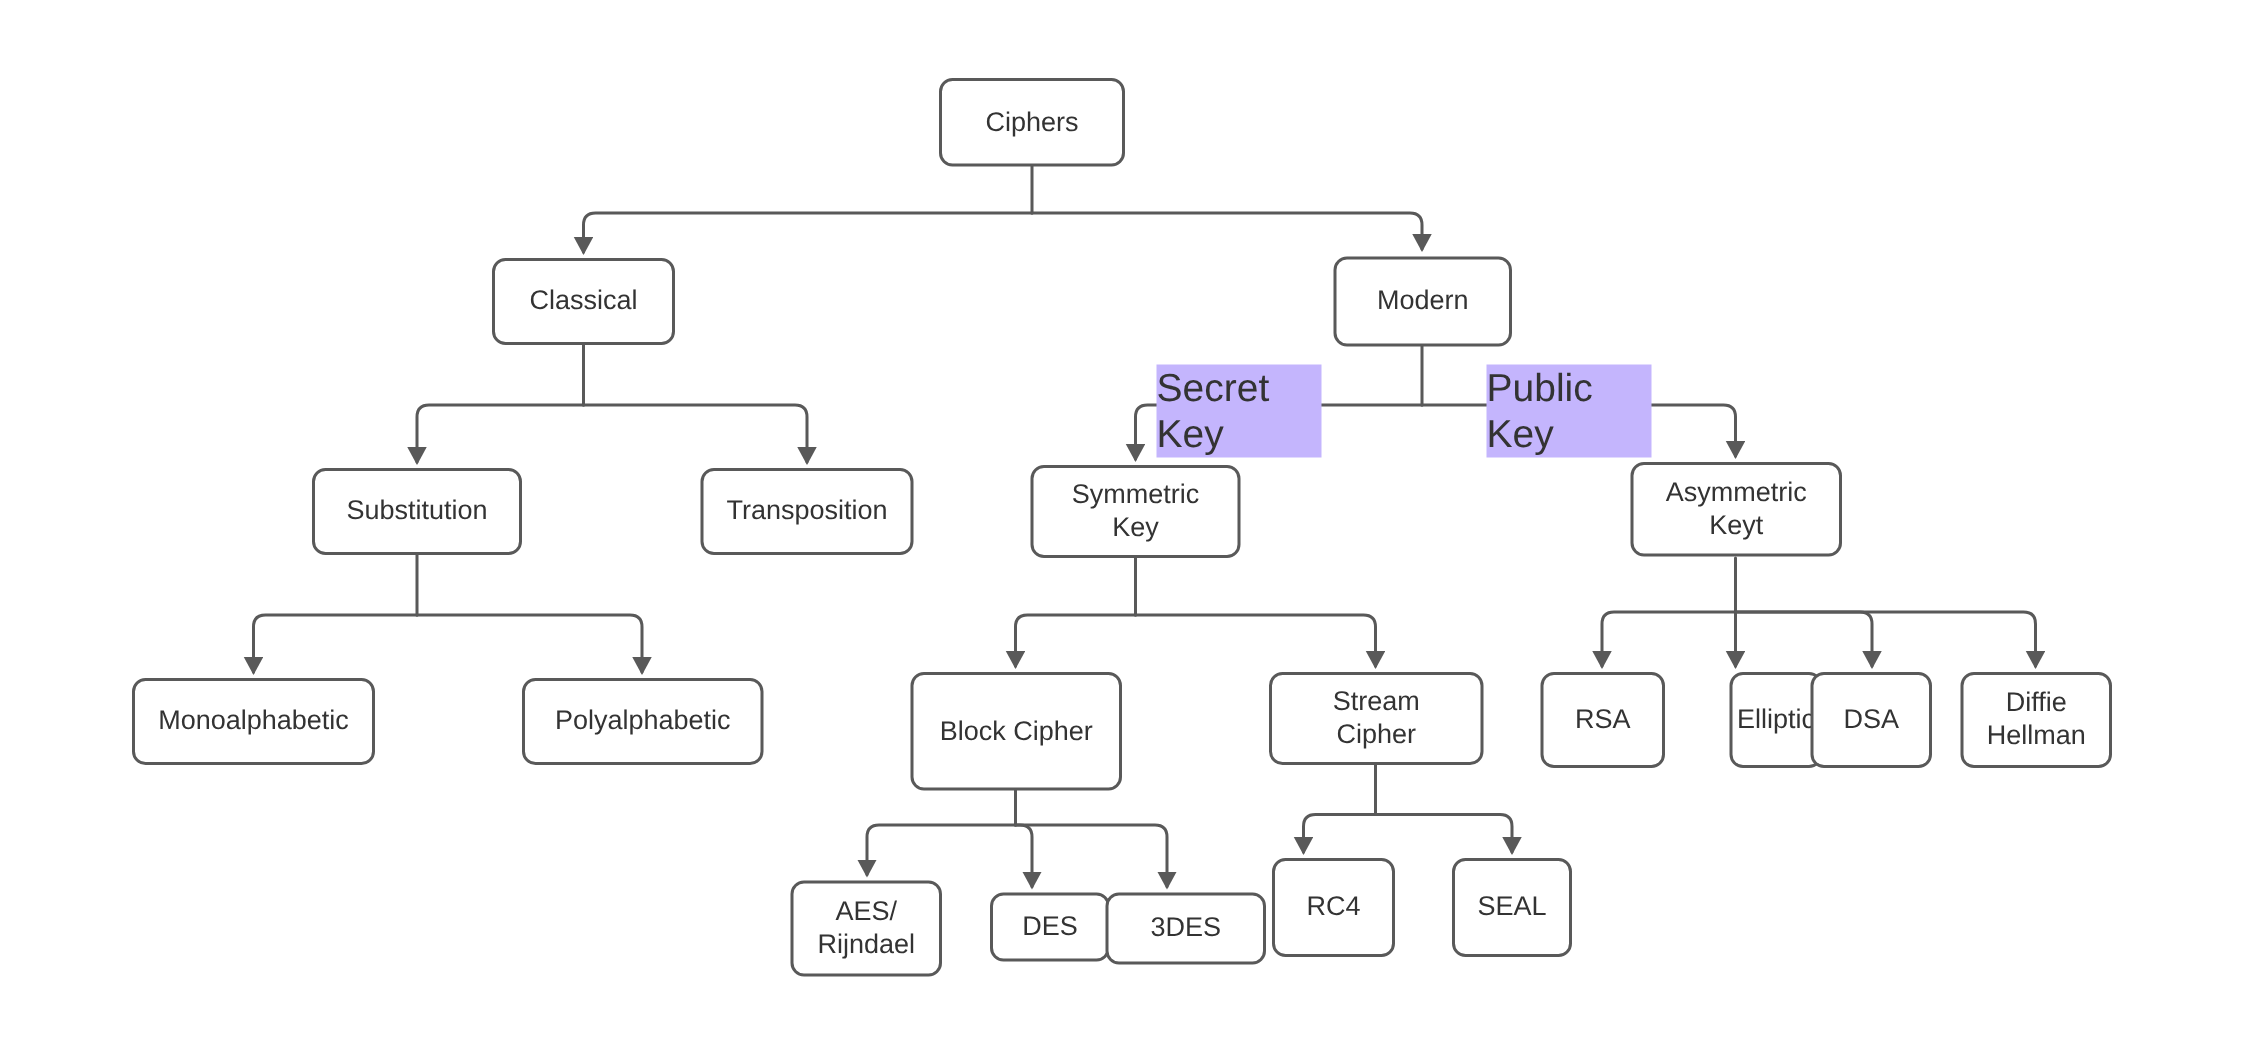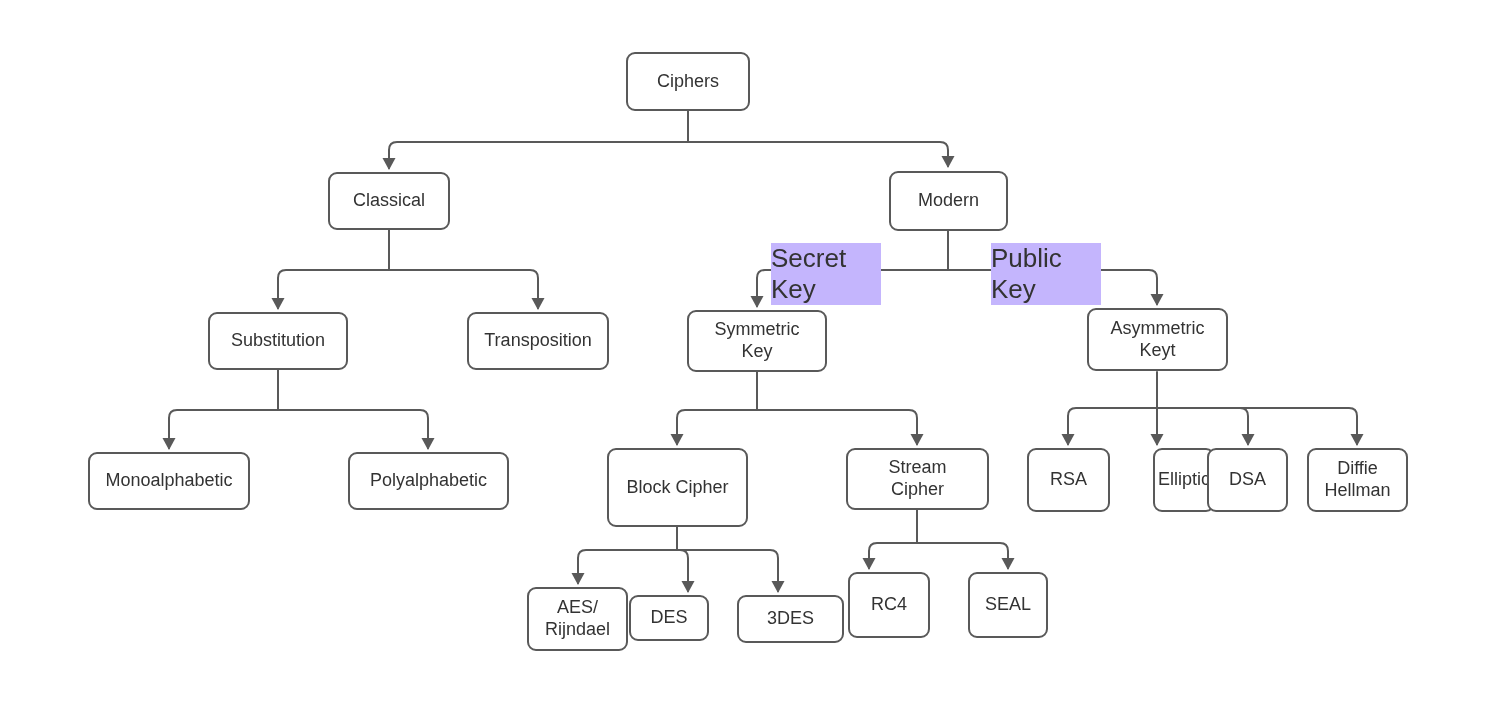--- a/index.html
+++ b/index.html
@@ -127,21 +127,21 @@
   <div class="node" style="left:1117px; top:448px; width:62px; height:64px;margin-left:36px;">Elliptic</div>
 
   <div class="node" style="left:1207px; top:448px; width:81px; height:64px;">DSA</div>
 
   <div class="node" style="left:1307px; top:448px; width:101px; height:64px;">Diffie
 Hellman</div>
 
   <div class="node" style="left:527px; top:587px; width:101px; height:64px;">AES/
 Rijndael</div>
 
-  <div class="node" style="left:629px; top:595px; width:80px; height:46px;">DES</div>
+  <div class="node" style="left:660px; top:595px; width:80px; height:46px;">DES</div>
 
   <div class="node" style="left:737px; top:595px; width:107px; height:48px;">3DES</div>
 
   <div class="node" style="left:828px; top:572px; width:82px; height:66px;margin-left:20px;">RC4</div>
 
   <div class="node" style="left:968px; top:572px; width:80px; height:66px;">SEAL</div>
 
 </div>
 
 </body></html>

